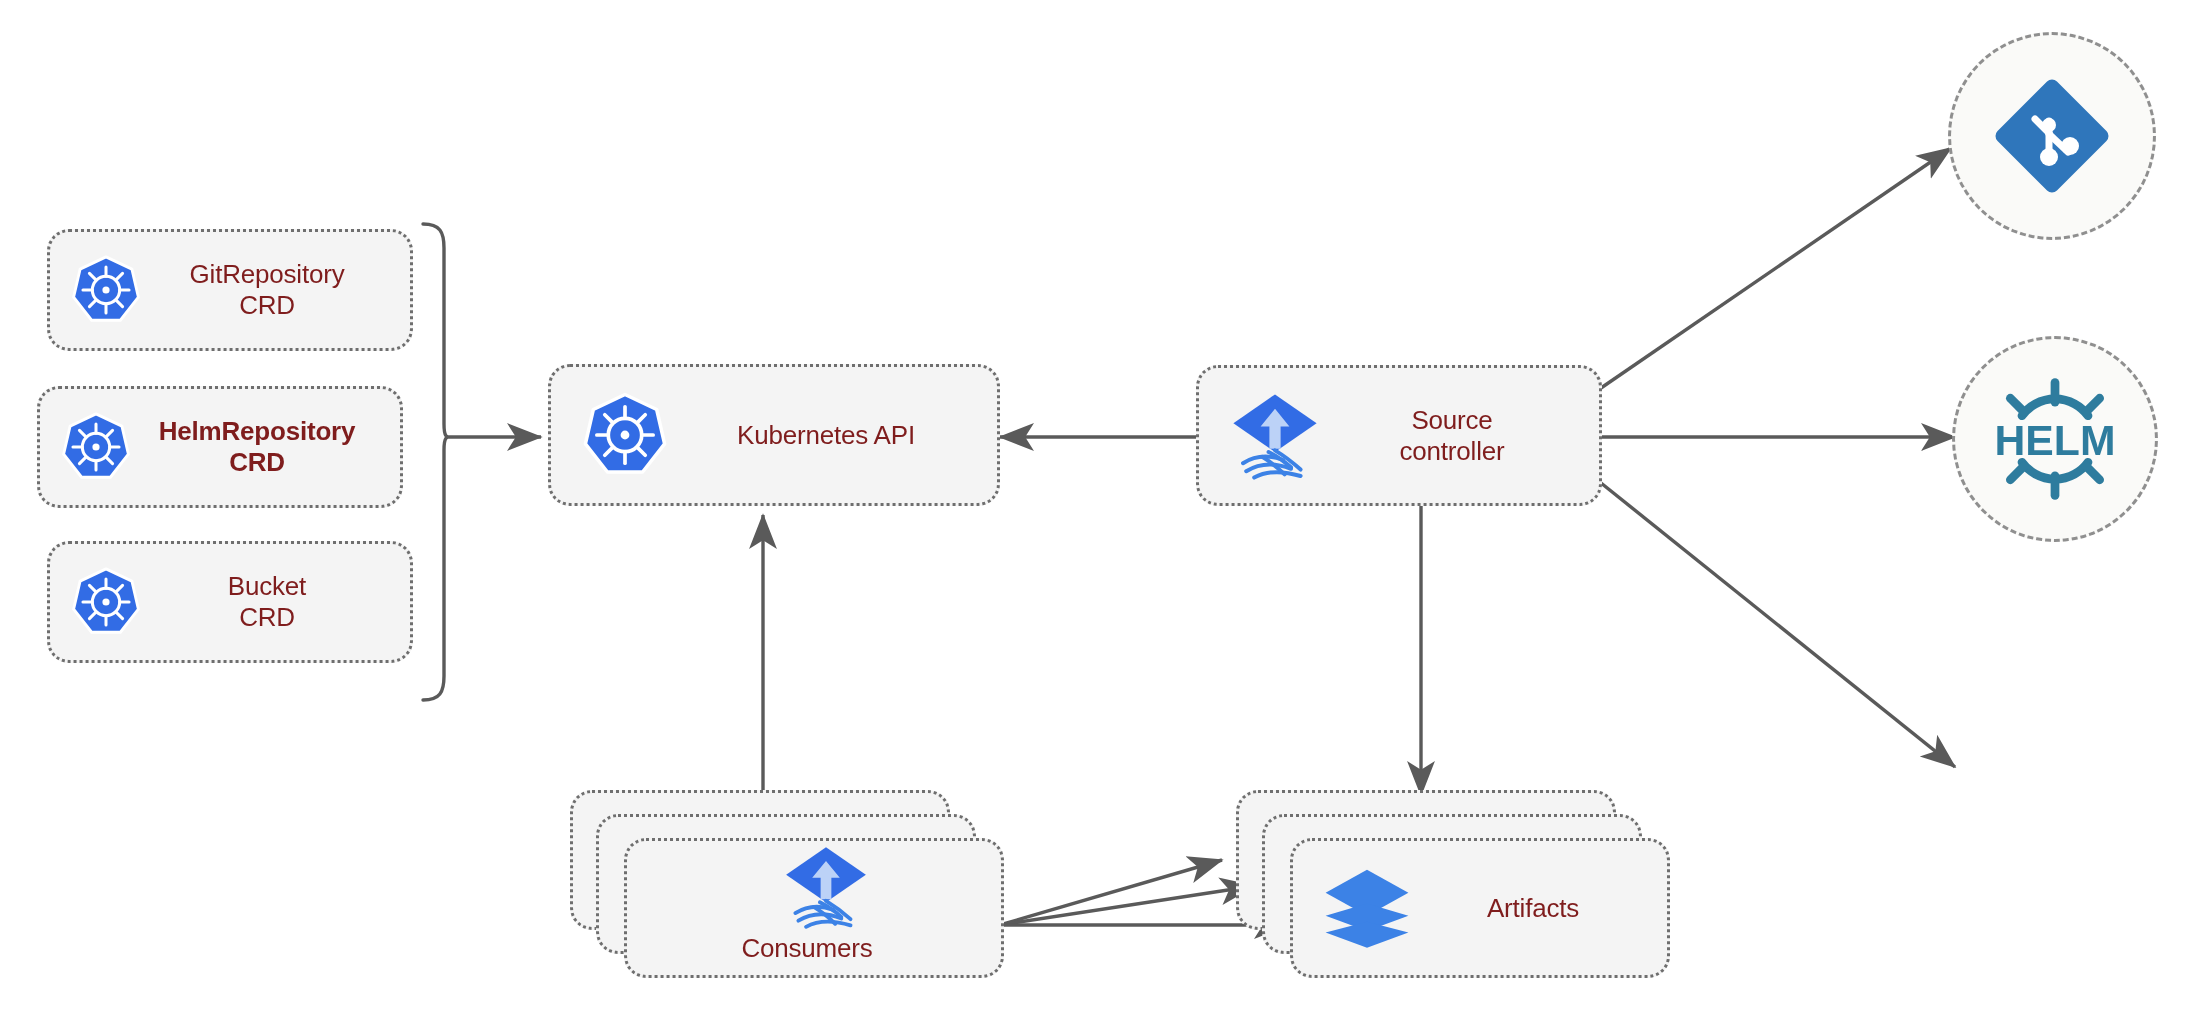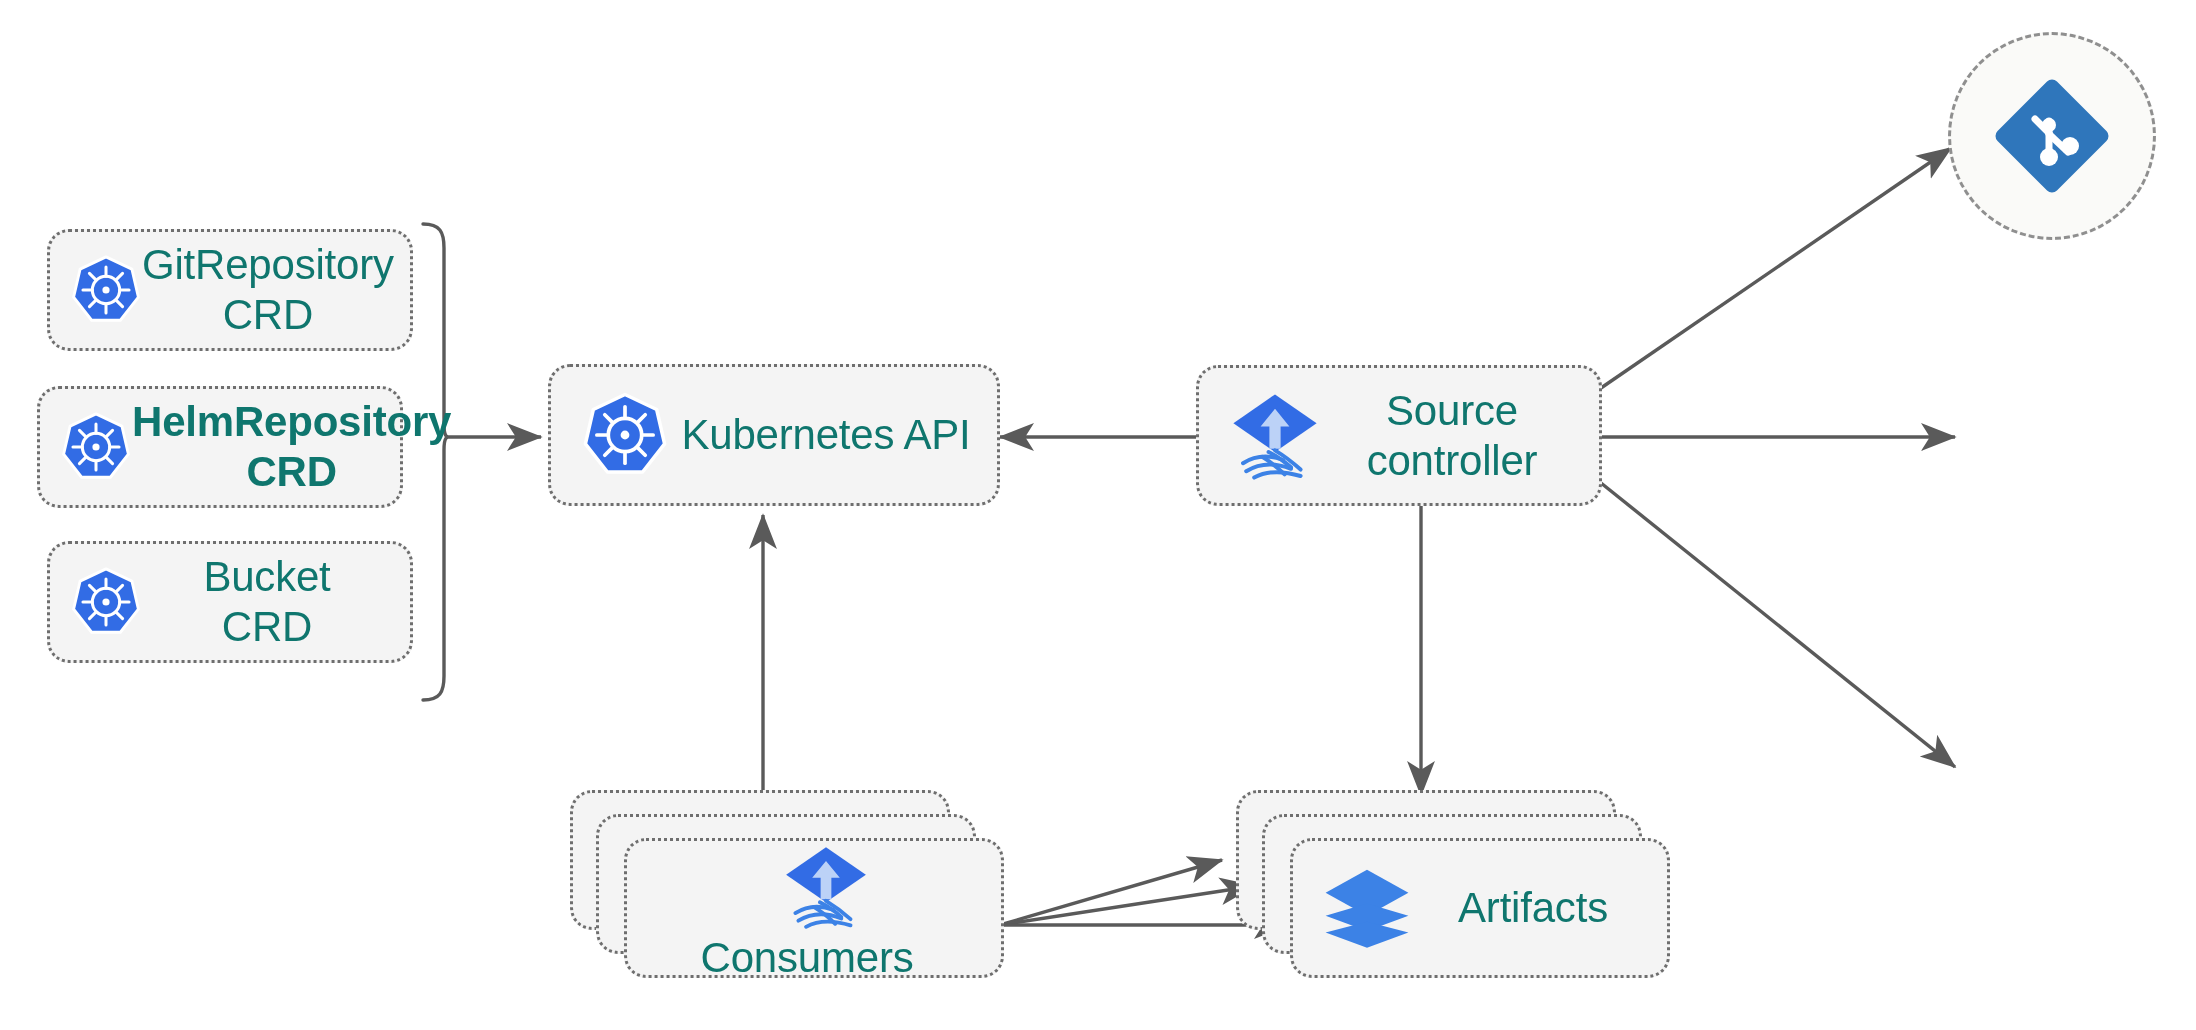--- a/index.html
+++ b/index.html
@@ -35,23 +35,23 @@
     border: 3px dotted #6e6e6e;
     border-radius: 22px;
     display: flex;
     align-items: center;
     justify-content: flex-start;
   }
   .node.stack-ghost {
     background: #f4f4f4;
   }
   .node-label {
-    font-size: 42px;
+    font-size: 26px;
     line-height: 1.18;
-    color: #0f766e;
+    color: #7f1d1d;
     text-align: center;
     white-space: pre-line;
     letter-spacing: -0.2px;
   }
   .crd-node {
     justify-content: flex-start;
   }
   .crd-node .icon-wrap {
     flex: 0 0 auto;
     margin-left: 20px;
@@ -282,15 +282,32 @@
           <line x1="57" y1="45" x2="57" y2="80"></line>
           <path d="M57,58 L76,76"></path>
         </g>
         <circle cx="57" cy="81" r="9" fill="#ffffff"></circle>
         <circle cx="78" cy="70" r="9" fill="#ffffff"></circle>
         <circle cx="57" cy="49" r="7" fill="#ffffff"></circle>
       </svg>
     </span>
   </div>
 
+  <div class="circle-node" style="left:1952px; top:336px; width:206px; height:206px;">
+    <span class="icon-wrap">
+      <svg width="136" height="132" viewBox="0 0 140 136" xmlns="http://www.w3.org/2000/svg">
+        <g stroke="#2E7C9E" stroke-width="9" fill="none" stroke-linecap="round">
+          <path d="M36,44 A42,42 0 0,1 104,44"></path>
+          <path d="M36,92 A42,42 0 0,0 104,92"></path>
+          <line x1="70" y1="10" x2="70" y2="30"></line>
+          <line x1="70" y1="106" x2="70" y2="126"></line>
+          <line x1="24" y1="26" x2="38" y2="40"></line>
+          <line x1="102" y1="96" x2="116" y2="110"></line>
+          <line x1="116" y1="26" x2="102" y2="40"></line>
+          <line x1="38" y1="96" x2="24" y2="110"></line>
+        </g>
+        <text class="helm-text" x="70" y="84" text-anchor="middle">HELM</text>
+      </svg>
+    </span>
+  </div>
 
 
 </div>
 
 </body></html>

